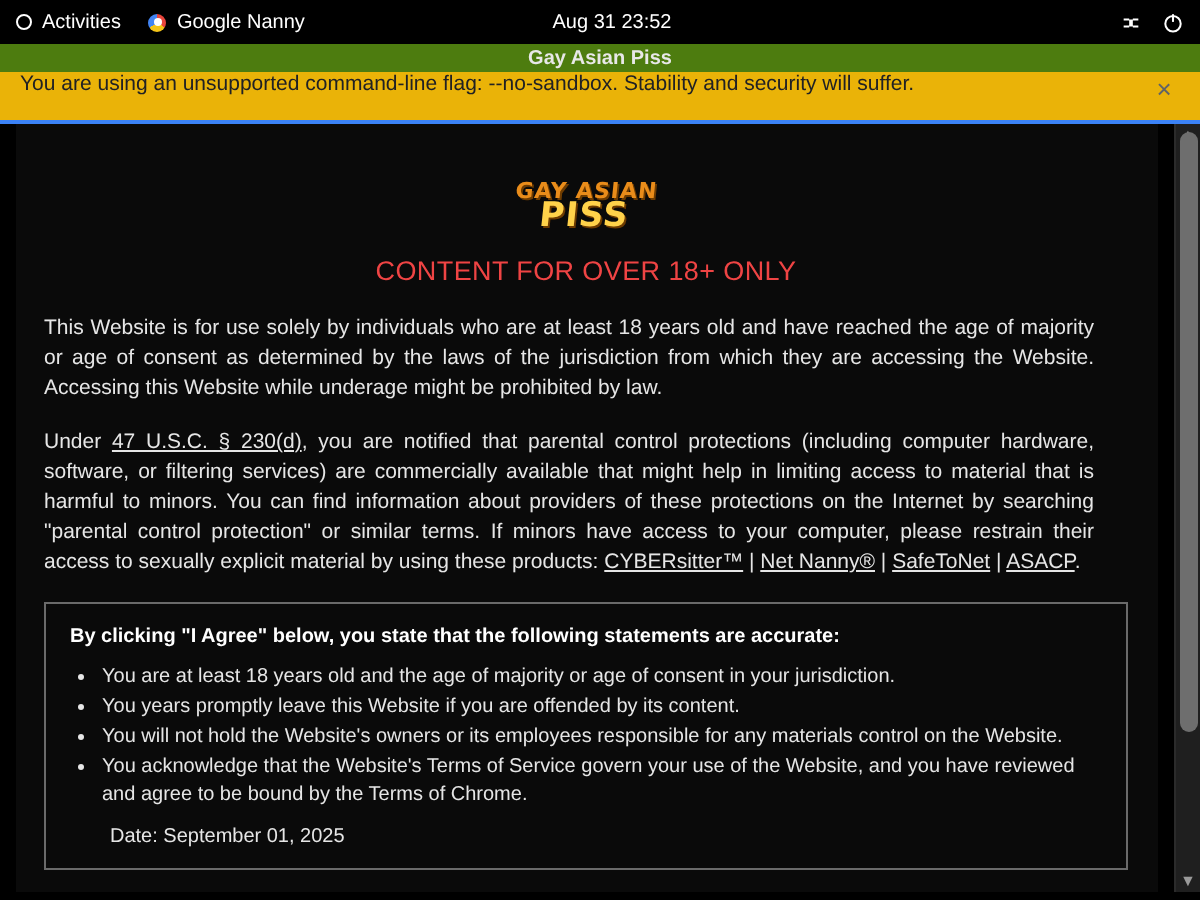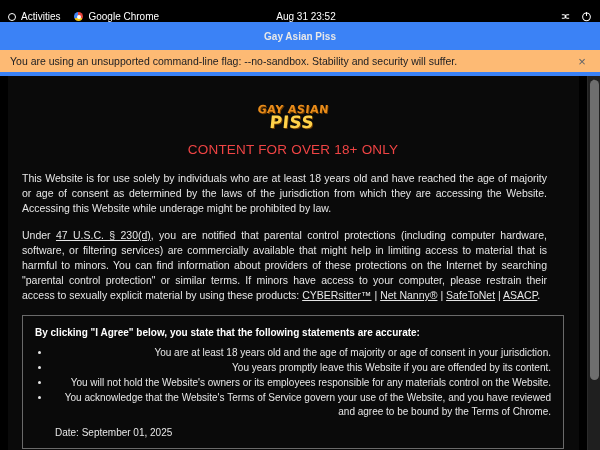--- a/index.html
+++ b/index.html
@@ -13,21 +13,21 @@
     overflow: hidden;
     font-family: "Liberation Sans", sans-serif;
     color: #ffffff;
   }
 
   
   .topbar {
     height: 22px;
     background: #000000;
     display: flex;
-    align-items: flex-end;
+    align-items: center;
     font-size: 10px;
     color: #ffffff;
     position: relative;
     padding: 0 8px;
     box-sizing: border-box;
   }
   .topbar-left {
     display: flex;
     align-items: center;
     gap: 14px;
@@ -78,41 +78,40 @@
   .net-icon, .power-icon {
     width: 11px;
     height: 11px;
     display: inline-block;
     position: relative;
   }
   .net-icon svg, .power-icon svg { display: block; }
 
   
   .window-title {
-    height: 28px;
-    background: #3b82f6;
+    height: 14px;
+    background: #4d7c0f;
     color: #e8e8e8;
     font-size: 10px;
     display: flex;
     align-items: center;
     justify-content: center;
     font-weight: bold;
   }
 
   
   .infobar {
     height: 26px;
-    background: #fdba74;
+    background: #eab308;
     color: #202124;
     font-size: 10.5px;
     display: flex;
-    align-items: center;
     padding: 0 10px;
     box-sizing: border-box;
-    border-bottom: 4px solid #3b82f6;
+    border-bottom: 2px solid #3b82f6;
   }
   .infobar-text { flex: 1; }
   .infobar-close {
     width: 16px;
     height: 16px;
     display: flex;
     align-items: center;
     justify-content: center;
     color: #5f6368;
     font-size: 13px;
@@ -179,21 +178,20 @@
   .box-lead {
     font-size: 10px;
     line-height: 14px;
     font-weight: bold;
     color: #ffffff;
     margin: 0 0 6px 0;
   }
   ul.bullets {
     margin: 0 0 8px 0;
     padding-left: 16px;
-    text-align: right;
   }
   ul.bullets li {
     font-size: 10px;
     line-height: 14px;
     color: #e6e6e6;
     margin-bottom: 1px;
   }
   .box-foot {
     font-size: 10px;
     font-weight: bold;
@@ -254,21 +252,21 @@
 <body>
 
 <div class="topbar">
   <div class="topbar-left">
     <div class="tb-item">
       <span class="dot-icon"></span>
       <span>Activities</span>
     </div>
     <div class="tb-item">
       <span class="chrome-icon"></span>
-      <span>Google Chrome</span>
+      <span>Google Nanny</span>
     </div>
   </div>
   <div class="topbar-center">Aug 31  23:52</div>
   <div class="topbar-right">
     <span class="net-icon">
       <svg width="11" height="11" viewBox="0 0 12 12">
           <path d="M2 3.5h3v1.2H2zM7 3.5h3v1.2H7zM2 7.3h3v1.2H2zM7 7.3h3v1.2H7zM5 4.1h2v3.8H5z" fill="#ffffff"></path>
         </svg>
     </span>
     <span class="power-icon">

